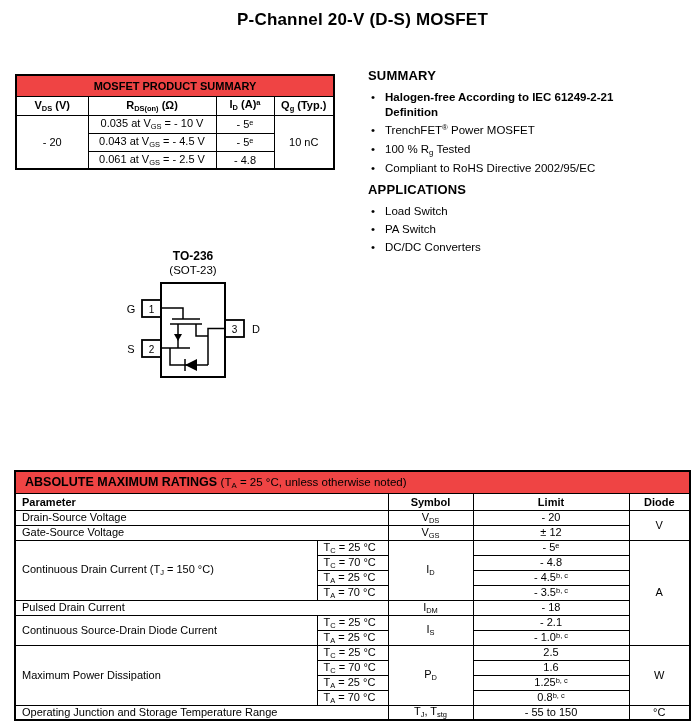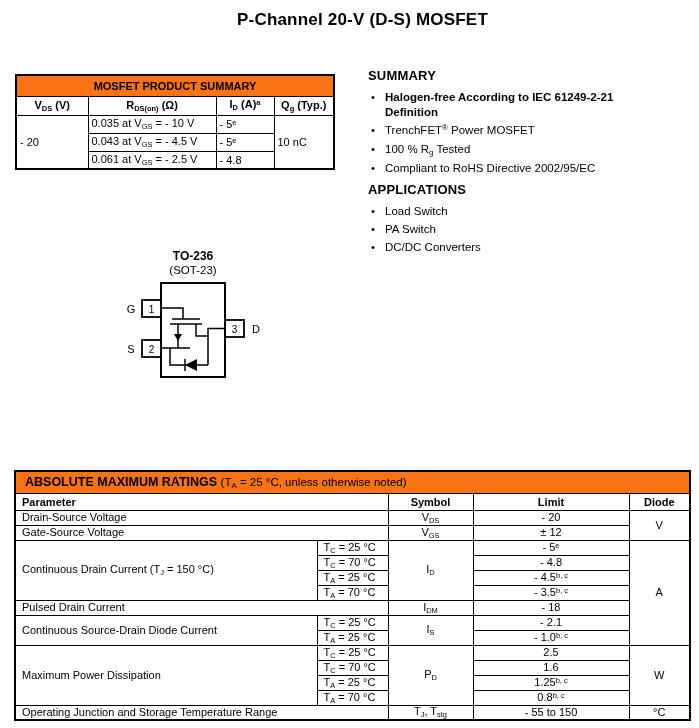--- a/index.html
+++ b/index.html
@@ -16,26 +16,26 @@
   .bold { font-weight:bold; }
 
   
   #doc-title { position:absolute; top:10px; left:13px; width:100%; text-align:center;
     font-size:17px; font-weight:bold; letter-spacing:.2px; }
 
   
   table { border-collapse:collapse; table-layout:fixed; }
   table.tbl { border:2px solid #000; }
   table.tbl th, table.tbl td { border:1px solid #000; font-size:11px; vertical-align:middle; padding:0 3px; }
-  th.band { background:#f97316; text-align:left; font-size:12.5px; font-weight:bold; padding:3px 10px;margin-left:32px; }
+  th.band { background:#ef4444; text-align:left; font-size:12.5px; font-weight:bold; padding:3px 10px;margin-left:32px; }
 
   
   #summary-table { position:absolute; left:15px; top:74px; width:318px; }
   #summary-table thead th { font-weight:bold; height:19px; text-align:center; }
-  #summary-table tbody td { height:18px; text-align:left; }
+  #summary-table tbody td { height:18px; text-align:center; }
   #summary-table th.band { height:21px; }
 
   
   #features-block { position:absolute; left:368px; top:68px; width:268px; }
   .sec-heading { font-size:13px; font-weight:bold; letter-spacing:.2px; margin-bottom:7px; }
   ul.blist { list-style:none; }
   ul.blist li { display:flex; font-size:11.5px; line-height:1.32; margin-bottom:3px; }
   ul.blist .blt { width:17px; flex:0 0 17px; padding-left:3px; }
   ul.blist .btxt { flex:1; }
   #applications-block { position:absolute; left:368px; top:182px; width:268px; }

